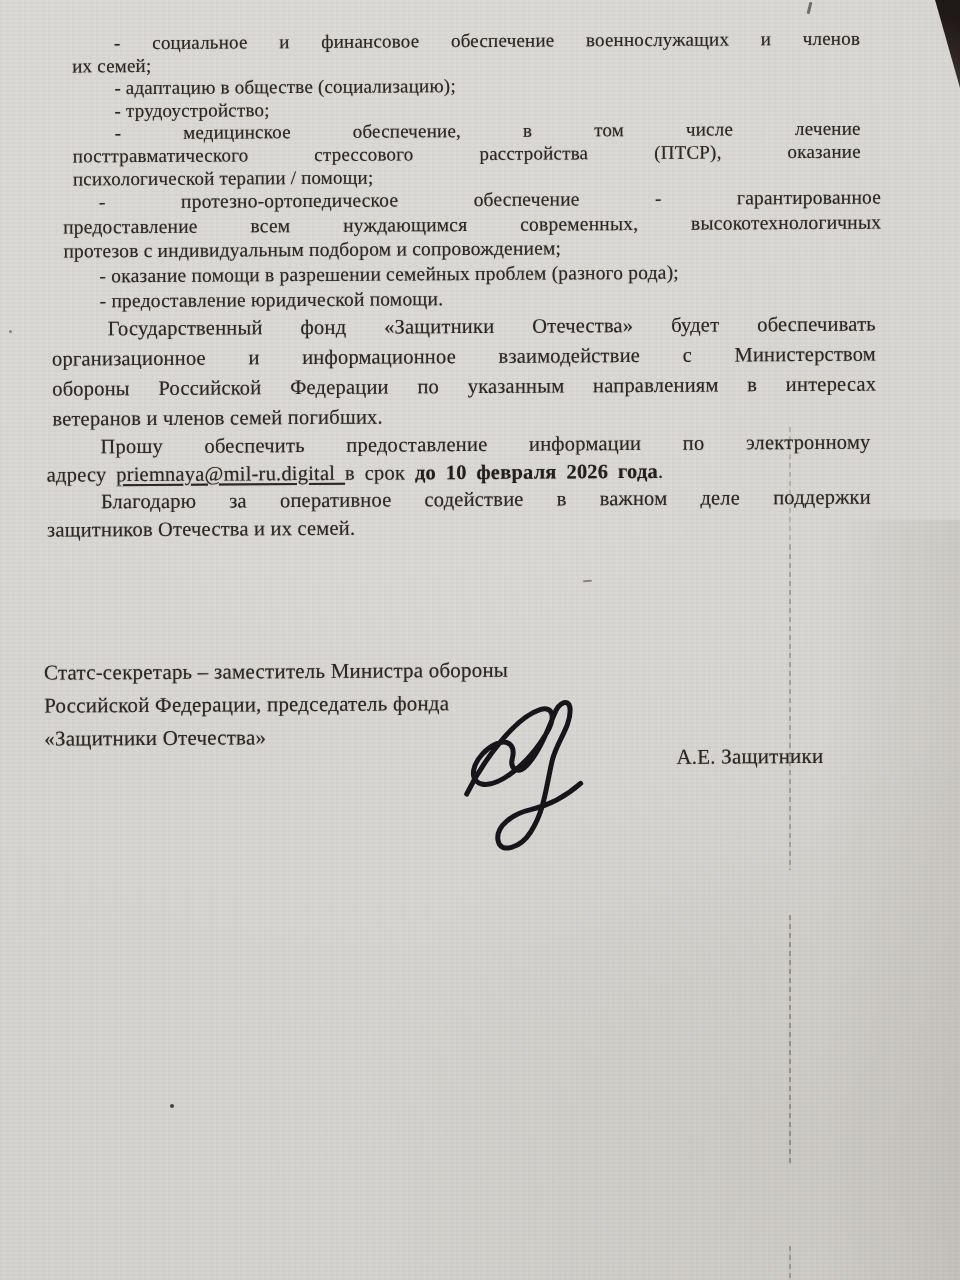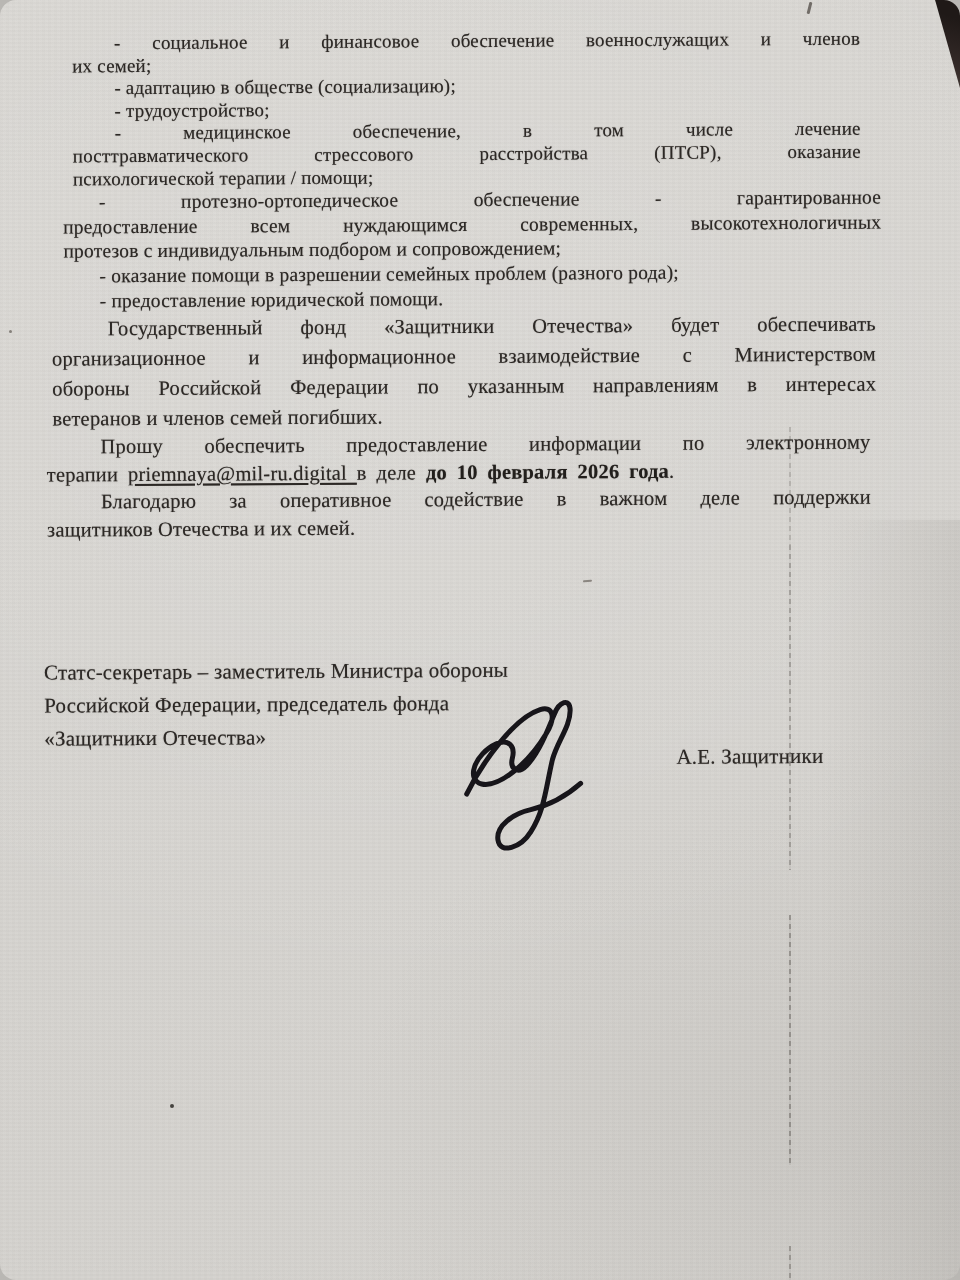--- a/index.html
+++ b/index.html
@@ -5,21 +5,20 @@
   html,body{margin:0;padding:0;background:#b9b7b3;}
   .photo{
     position:relative;
     width:960px;height:1280px;
     overflow:hidden;
     background:
       radial-gradient(130% 80% at 42% 30%, rgba(255,255,255,0.10), rgba(0,0,0,0) 62%),
       radial-gradient(90% 60% at 85% 90%, rgba(90,85,80,0.08), rgba(0,0,0,0) 55%),
       linear-gradient(168deg,#d9d7d3 0%,#d6d4d0 45%,#d3d1cd 100%);
     font-family:"Liberation Serif","DejaVu Serif",serif;
-    border-radius:16px;
   }
   
   .grain{
     position:absolute;inset:0;pointer-events:none;
     background:
       repeating-linear-gradient(0deg, rgba(110,105,100,0.022) 0 2px, rgba(255,255,255,0.02) 2px 4px),
       repeating-linear-gradient(90deg, rgba(110,105,100,0.016) 0 3px, rgba(255,255,255,0.014) 3px 6px);
   }
   
   .corner-wedge{
@@ -130,21 +129,21 @@
           <div class="para">
             <div class="line first just">Государственный фонд «Защитники Отечества» будет обеспечивать</div>
             <div class="line just">организационное и информационное взаимодействие с Министерством</div>
             <div class="line just">обороны Российской Федерации по указанным направлениям в интересах</div>
             <div class="line">ветеранов и членов семей погибших.</div>
           </div>
         </div>
         <div class="section sec-request">
           <div class="para">
             <div class="line first just">Прошу обеспечить предоставление информации по электронному</div>
-            <div class="line"><span>терапии </span><span class="underline">priemnaya@mil-ru.digital </span><span>в деле </span><span class="bold">до 10 февраля 2026 года</span><span>.</span></div>
+            <div class="line"><span>адресу </span><span class="underline">priemnaya@mil-ru.digital </span><span>в срок </span><span class="bold">до 10 февраля 2026 года</span><span>.</span></div>
           </div>
           <div class="para">
             <div class="line first just">Благодарю за оперативное содействие в важном деле поддержки</div>
             <div class="line">защитников Отечества и их семей.</div>
           </div>
         </div>
       </div>
 
     <div class="sig-block">
       <div class="sig-line">Статс-секретарь – заместитель Министра обороны</div>

